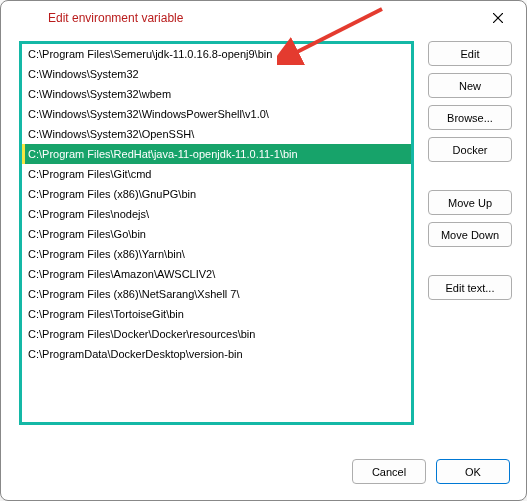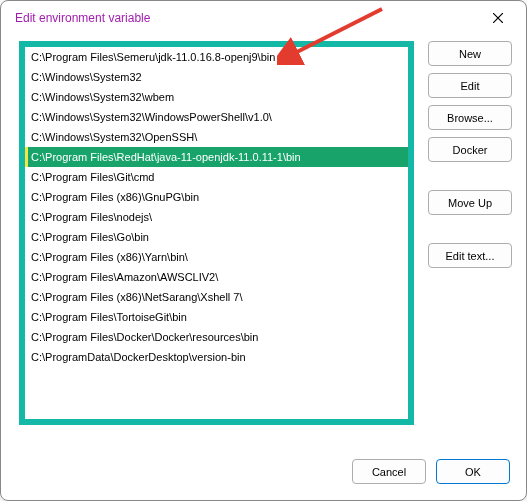--- a/index.html
+++ b/index.html
@@ -21,42 +21,43 @@
       flex-direction: column;
       box-shadow: 0 4px 20px rgba(0,0,0,0.15);
       position: relative;
     }
     .titlebar {
       height: 34px;
       display: flex;
       align-items: center;
       padding: 0 8px 0 14px;
       font-size: 12px;
-      color: #a21caf;
+      color: #b91c1c;
+      margin-left: 33px;
     }
     .titlebar .title { flex: 1; }
     .close-btn {
       width: 40px;
       height: 28px;
       display: flex;
       align-items: center;
       justify-content: center;
       font-size: 14px;
       color: #000;
       cursor: pointer;
     }
     .content {
       flex: 1;
       display: flex;
       padding: 6px 14px 6px 18px;
       gap: 14px;
     }
     .listbox {
       flex: 1;
-      border: 6px solid #14b8a6;
+      border: 3px solid #14b8a6;
       background: #fff;
       height: 384px;
       overflow: hidden;
     }
     .listbox .item {
       padding: 3px 6px;
       font-size: 11px;
       line-height: 14px;
       color: #000;
       white-space: nowrap;
@@ -132,26 +133,27 @@
         <div class="item">C:\Program Files\nodejs\</div>
         <div class="item">C:\Program Files\Go\bin</div>
         <div class="item">C:\Program Files (x86)\Yarn\bin\</div>
         <div class="item">C:\Program Files\Amazon\AWSCLIV2\</div>
         <div class="item">C:\Program Files (x86)\NetSarang\Xshell 7\</div>
         <div class="item">C:\Program Files\TortoiseGit\bin</div>
         <div class="item">C:\Program Files\Docker\Docker\resources\bin</div>
         <div class="item">C:\ProgramData\DockerDesktop\version-bin</div>
       </div>
     <div class="side-buttons">
+      <div class="btn">Edit</div>
       <div class="btn">New</div>
-      <div class="btn">Edit</div>
       <div class="btn">Browse...</div>
       <div class="btn">Docker</div>
       <div class="gap-small"></div>
       <div class="btn">Move Up</div>
+      <div class="btn">Move Down</div>
       <div class="gap-med"></div>
       <div class="btn">Edit text...</div>
     </div>
   </div>
 
   <div class="footer">
     <div class="btn">Cancel</div>
     <div class="btn default">OK</div>
   </div>
 

